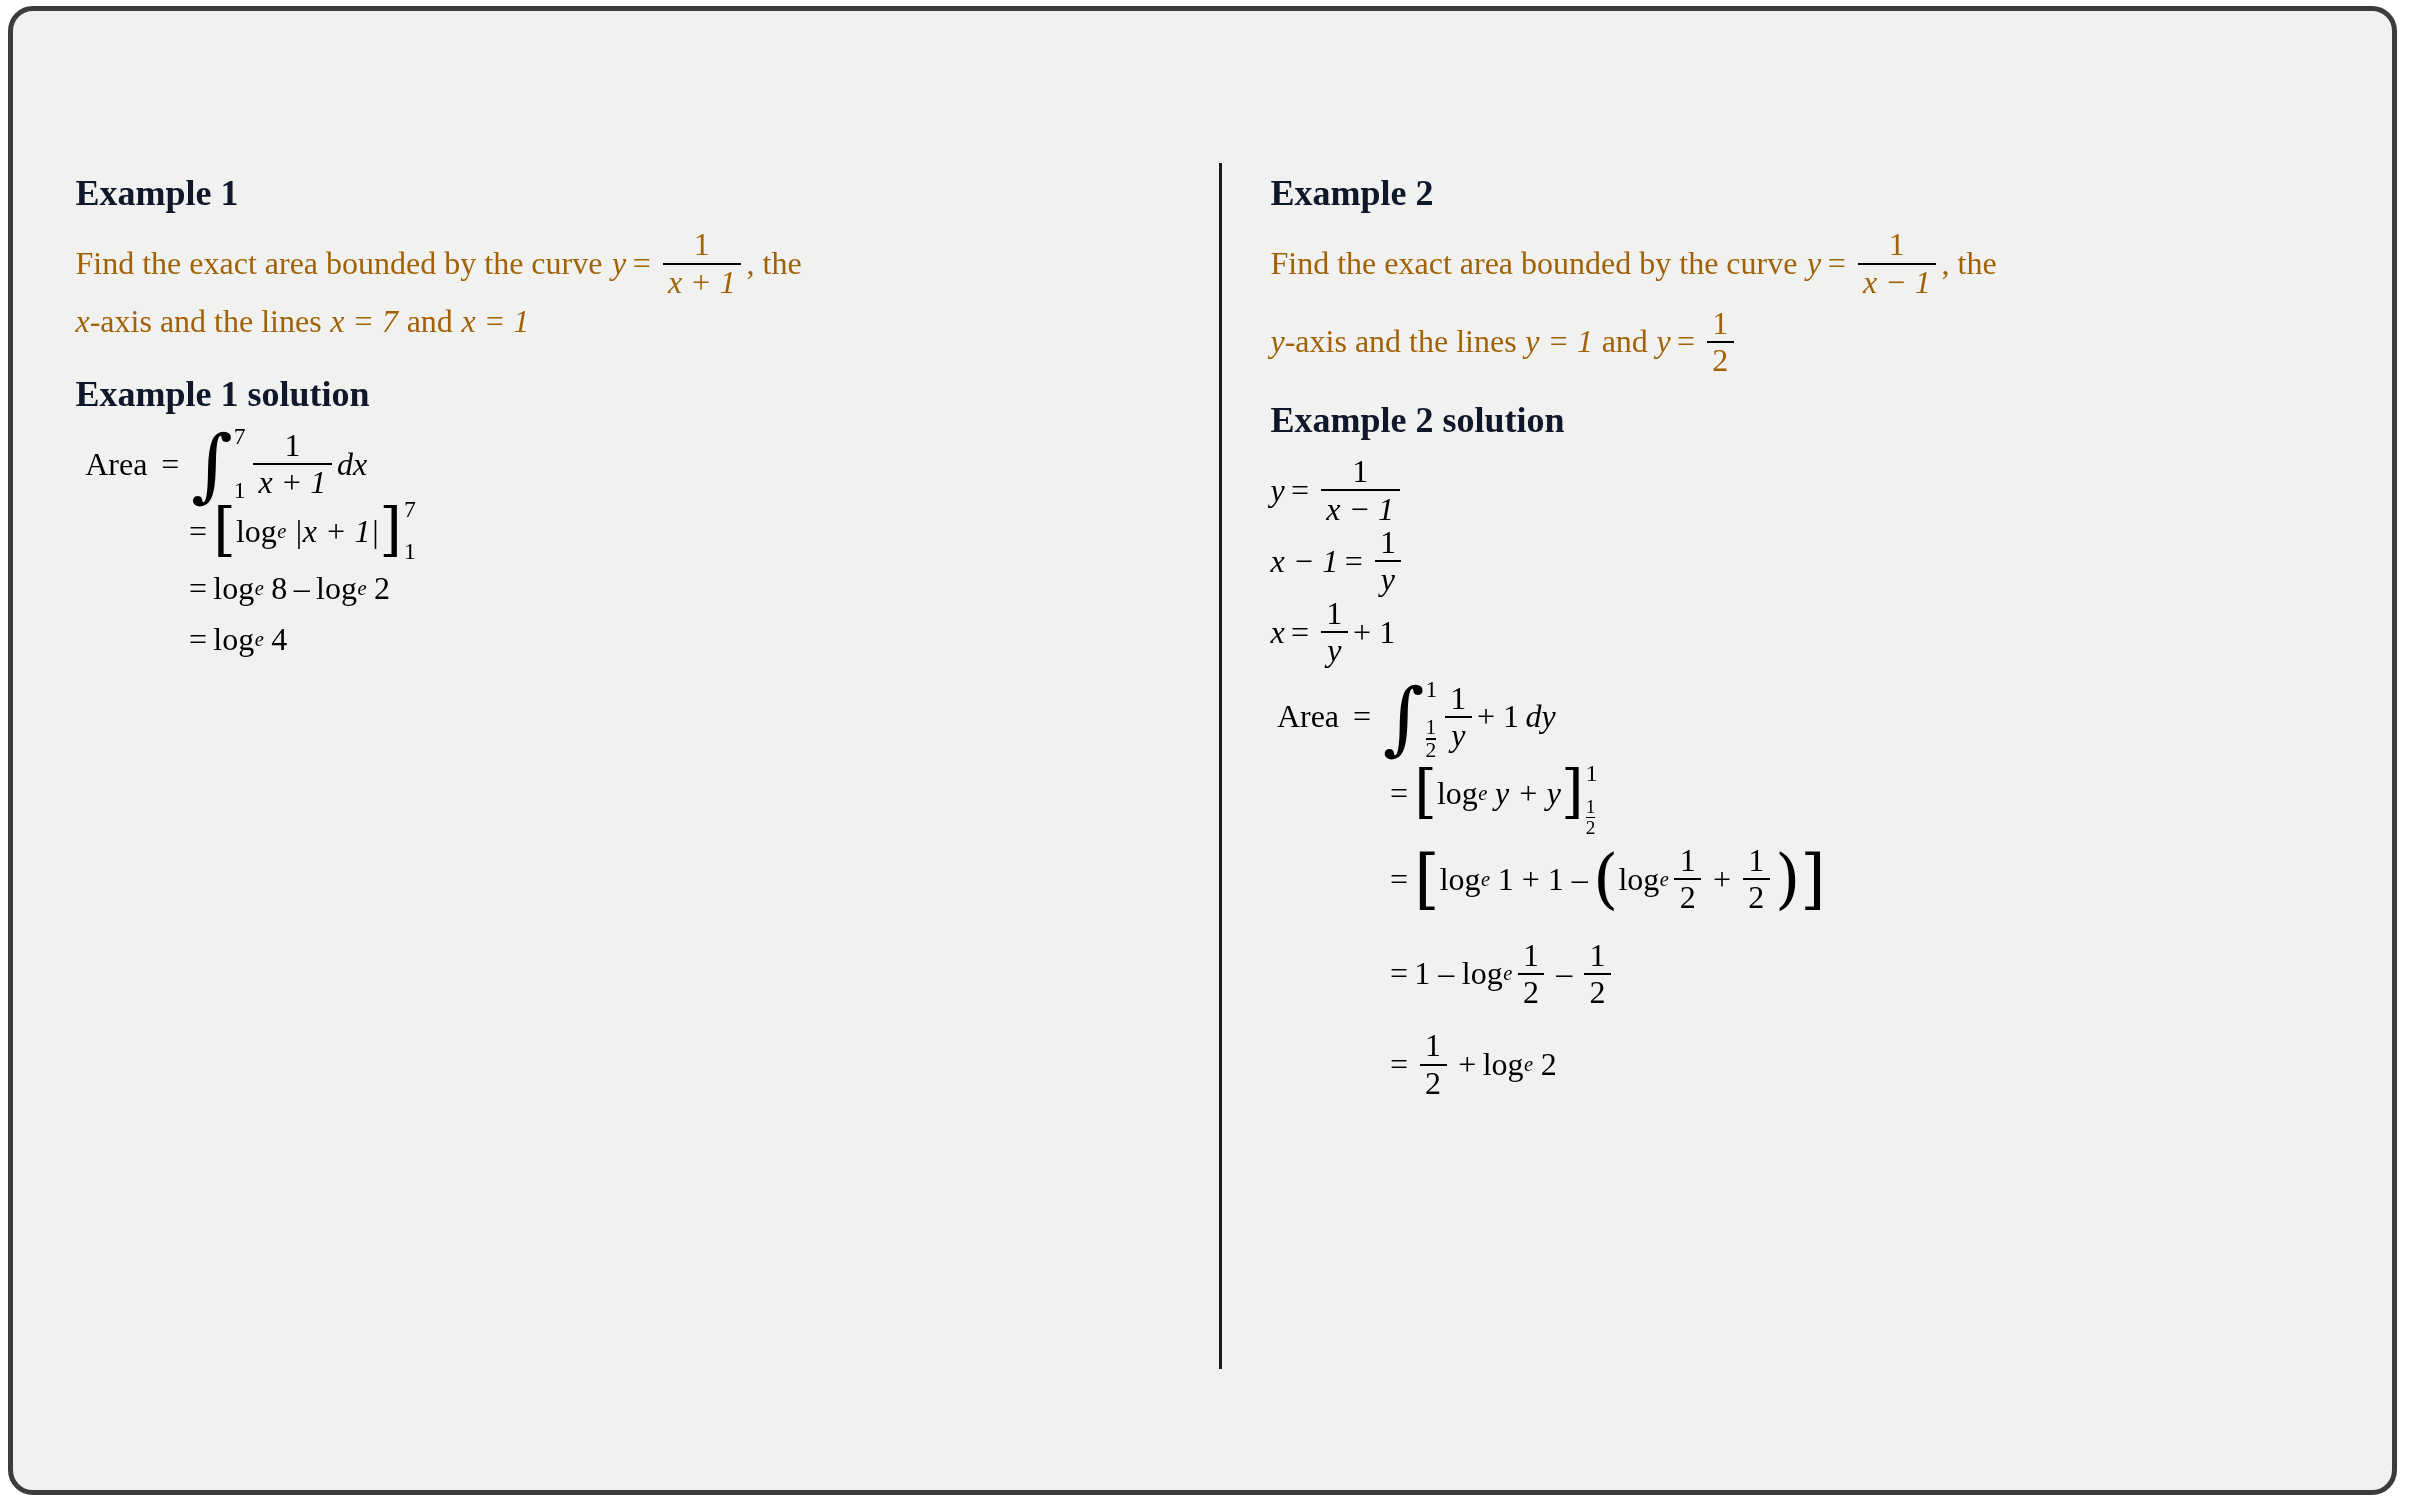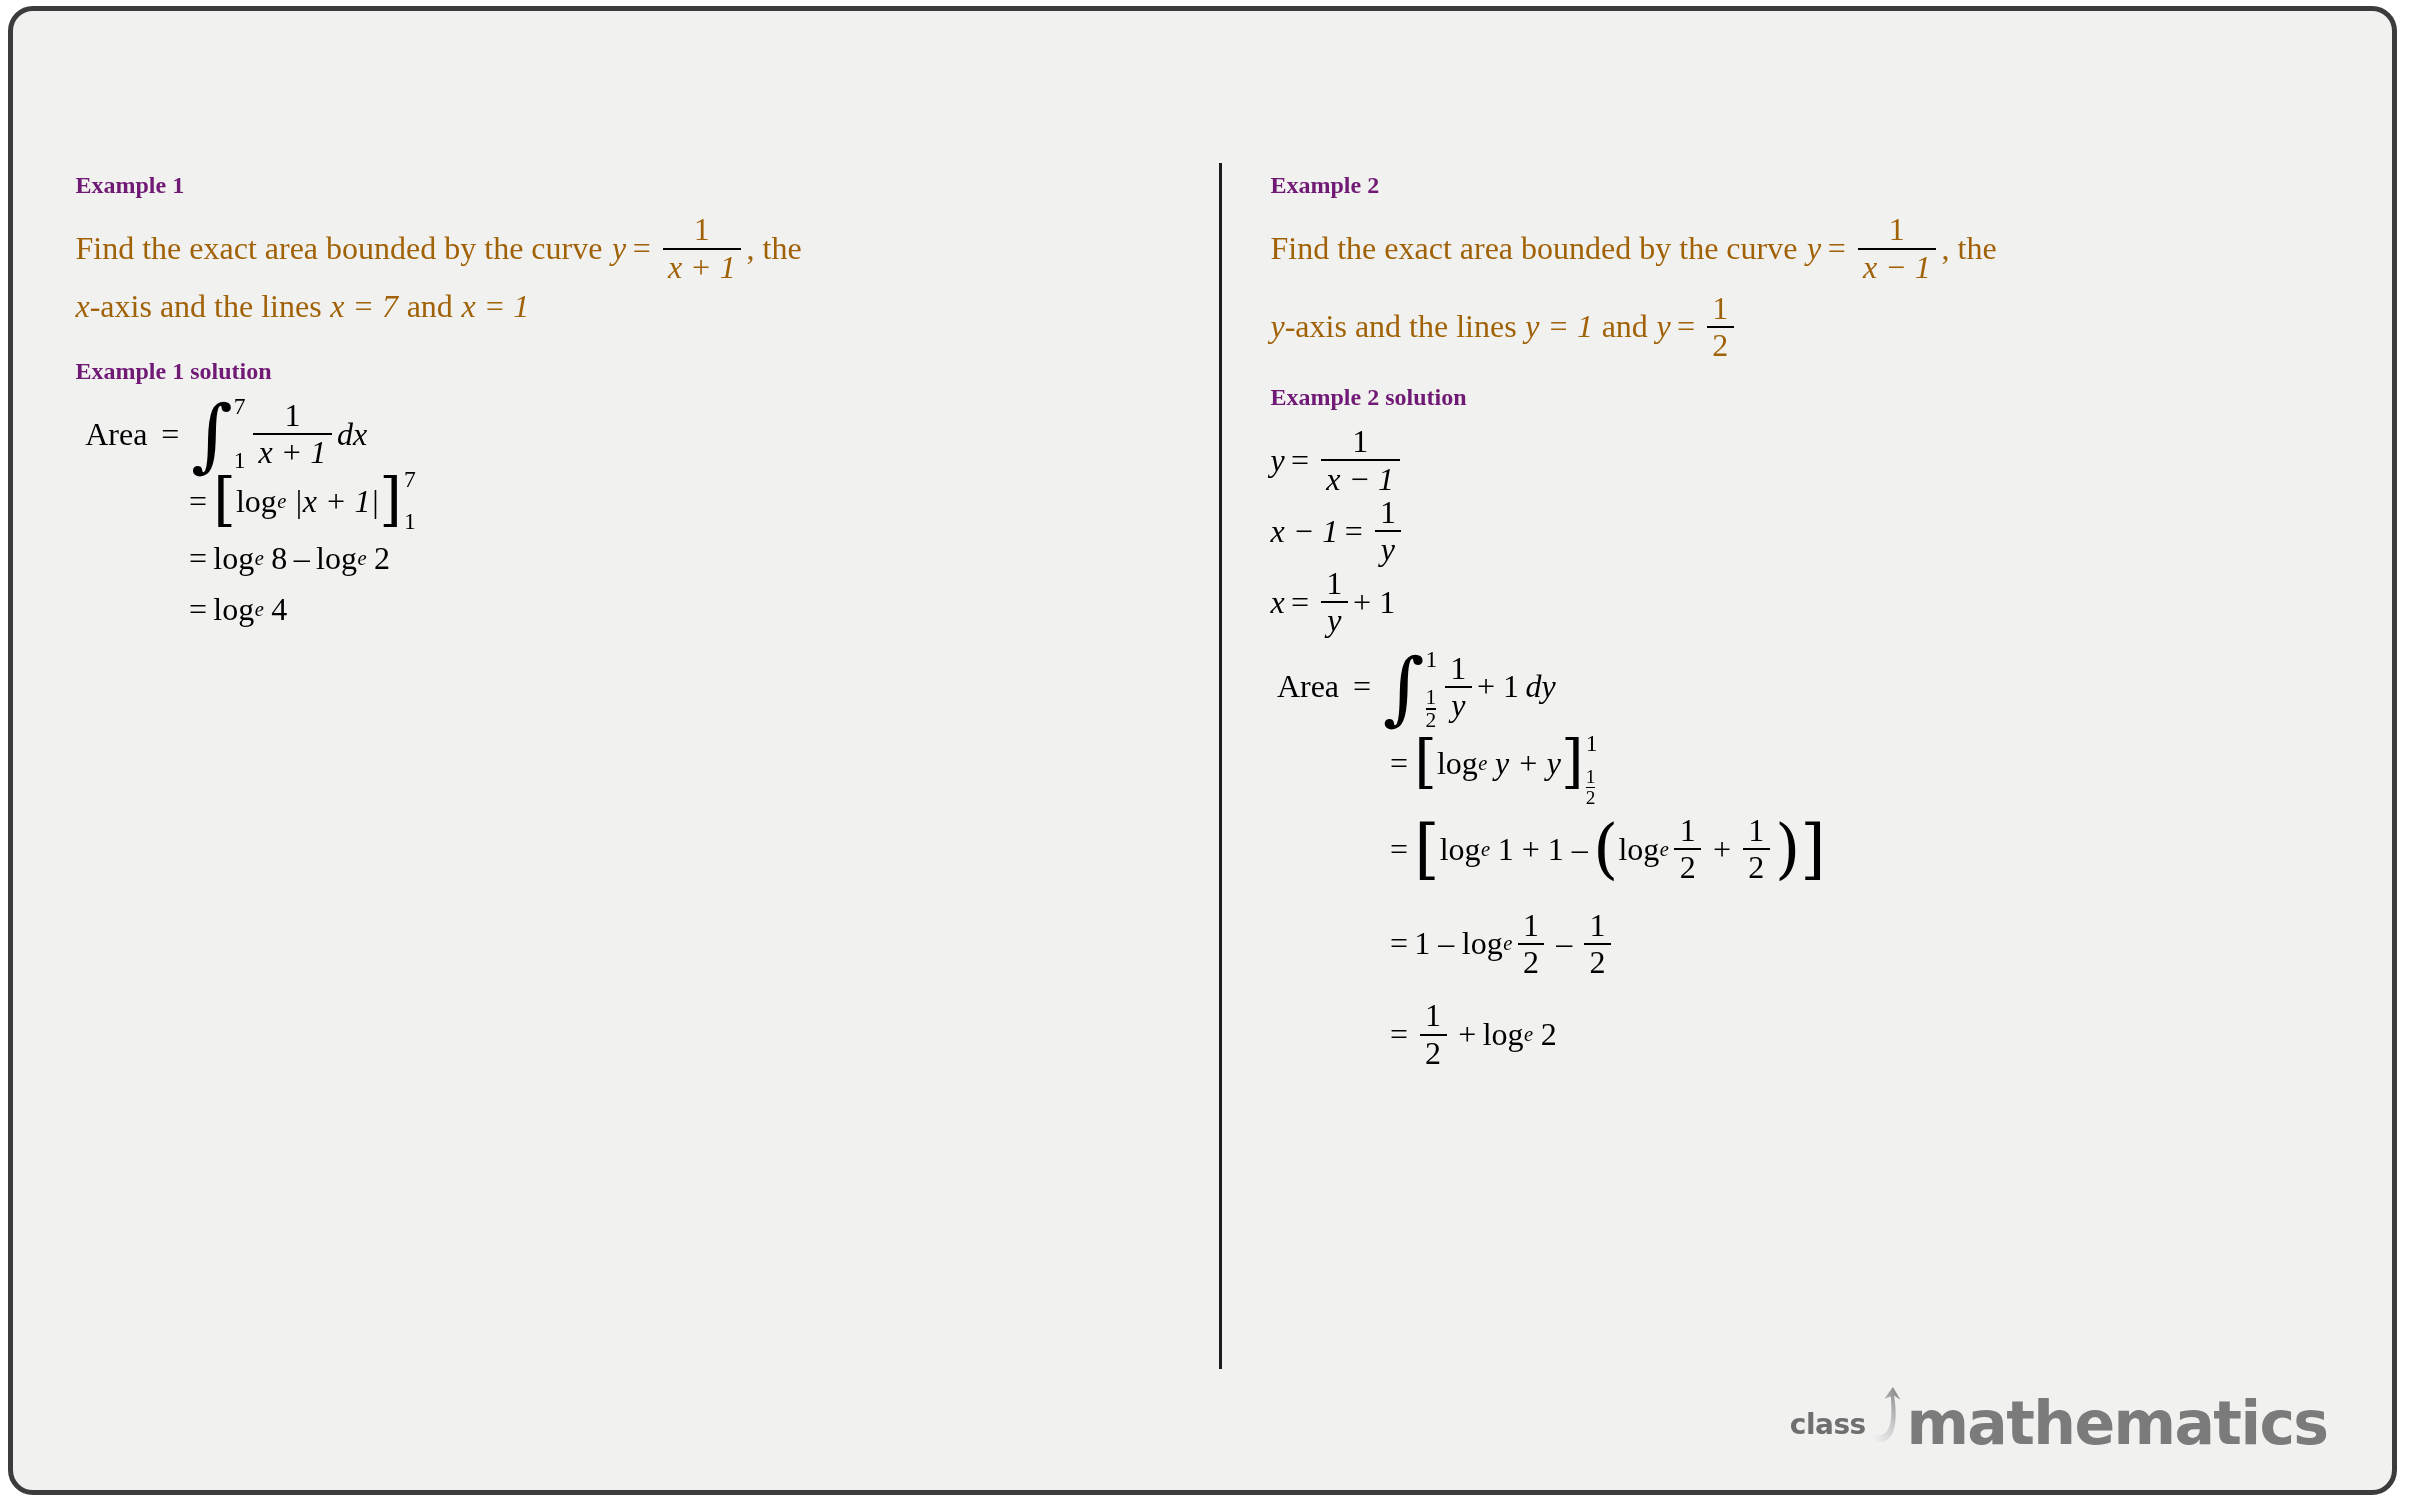--- a/index.html
+++ b/index.html
@@ -43,22 +43,22 @@
   }
   .col {
     position: absolute;
     top: 161px;
   }
   .col-left  { left: 63px; width: 1110px; }
   .col-right { left: 1258px; width: 1099px; }
 
   .heading {
     font-weight: bold;
-    font-size: 24px;
-    color: #701a75;
+    font-size: 36px;
+    color: #0f172a;
     margin: 0 0 14px 0;
     white-space: nowrap;
   }
   .heading.sol { margin-top: 28px; }
 
   .qline {
     font-size: 32px;
     color: #a16207;
     line-height: 1.42;
     display: flex;
@@ -439,29 +439,15 @@
         <span class="den">2</span>
       </span>
       <span class="op">+</span>
       <span>log</span>
         <span class="sub">e</span>
       <span style="margin-left:7.5px;">2</span>
     </div>
 
   </div>
 
-  <div class="logo">
-    <span class="class-word">class</span>
-    <svg class="swoosh" viewBox="0 0 86 118">
-      <defs>
-        <linearGradient id="swg" x1="0" y1="1" x2="1" y2="0">
-          <stop offset="0" stop-color="#ffffff"></stop>
-          <stop offset="0.55" stop-color="#c9c9c9"></stop>
-          <stop offset="1" stop-color="#7b7b7b"></stop>
-        </linearGradient>
-      </defs>
-      <path d="M4 76 C 10 106, 38 112, 52 92 C 64 74, 62 42, 58 16 L 70 24 L 56 0 L 40 22 L 52 18 C 54 44, 54 72, 44 84 C 32 96, 14 90, 4 76 Z" fill="url(#swg)"></path>
-    </svg>
-    <span class="math-word">mathematics</span>
-  </div>
 
 </div>
 
 
 </body></html>

